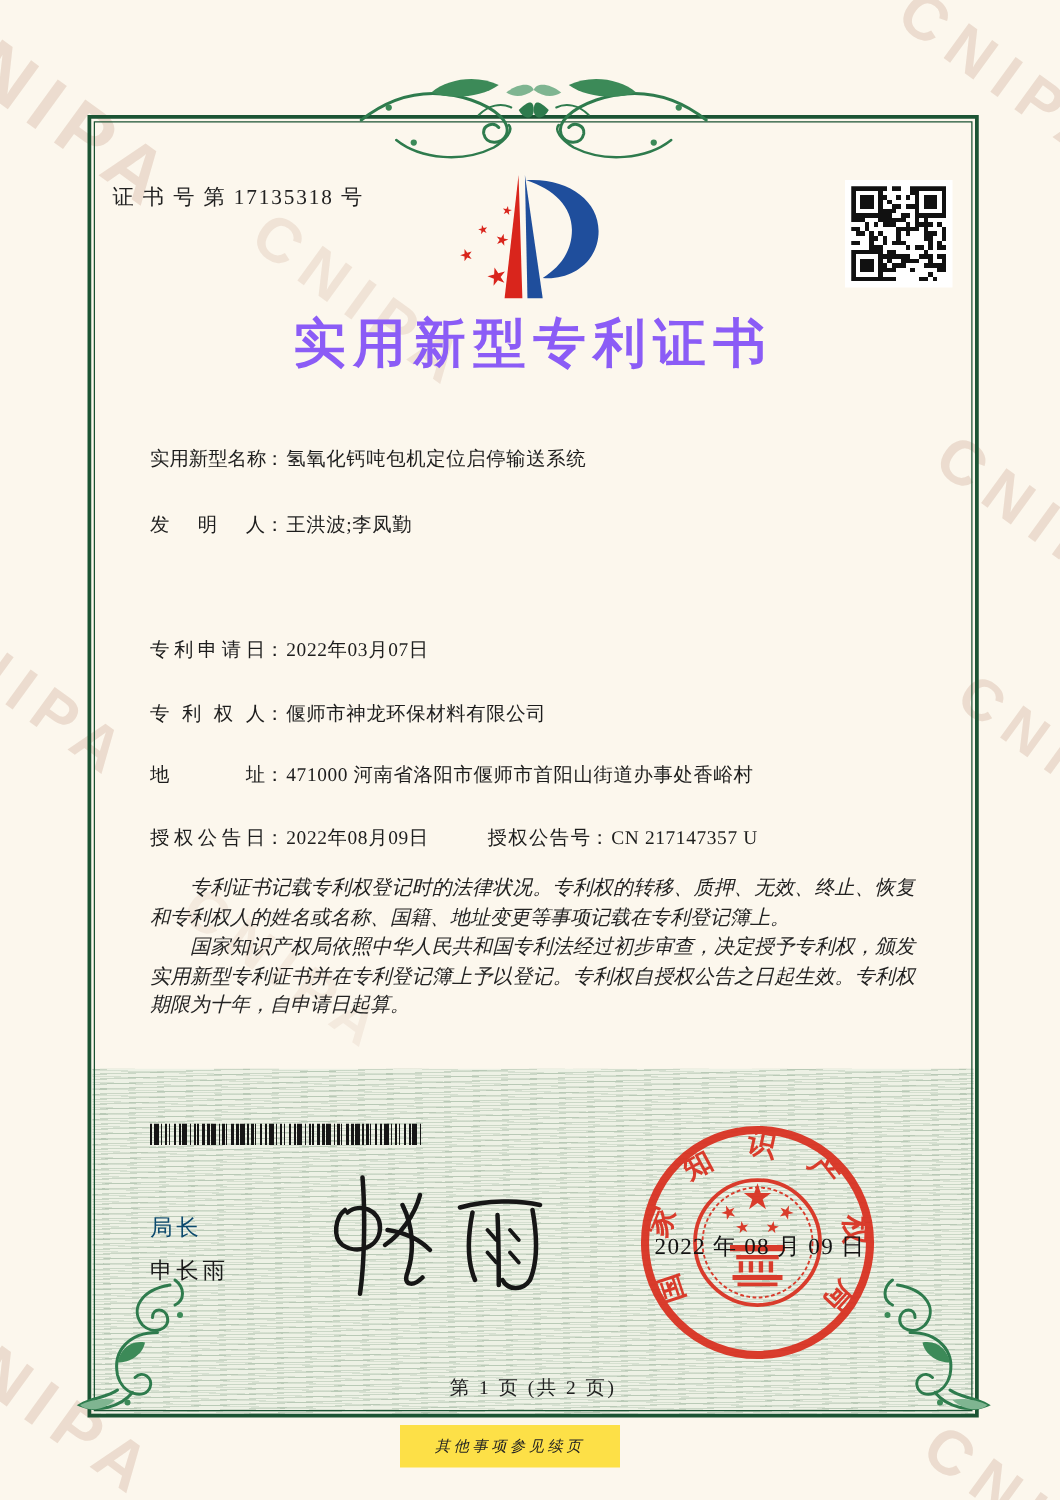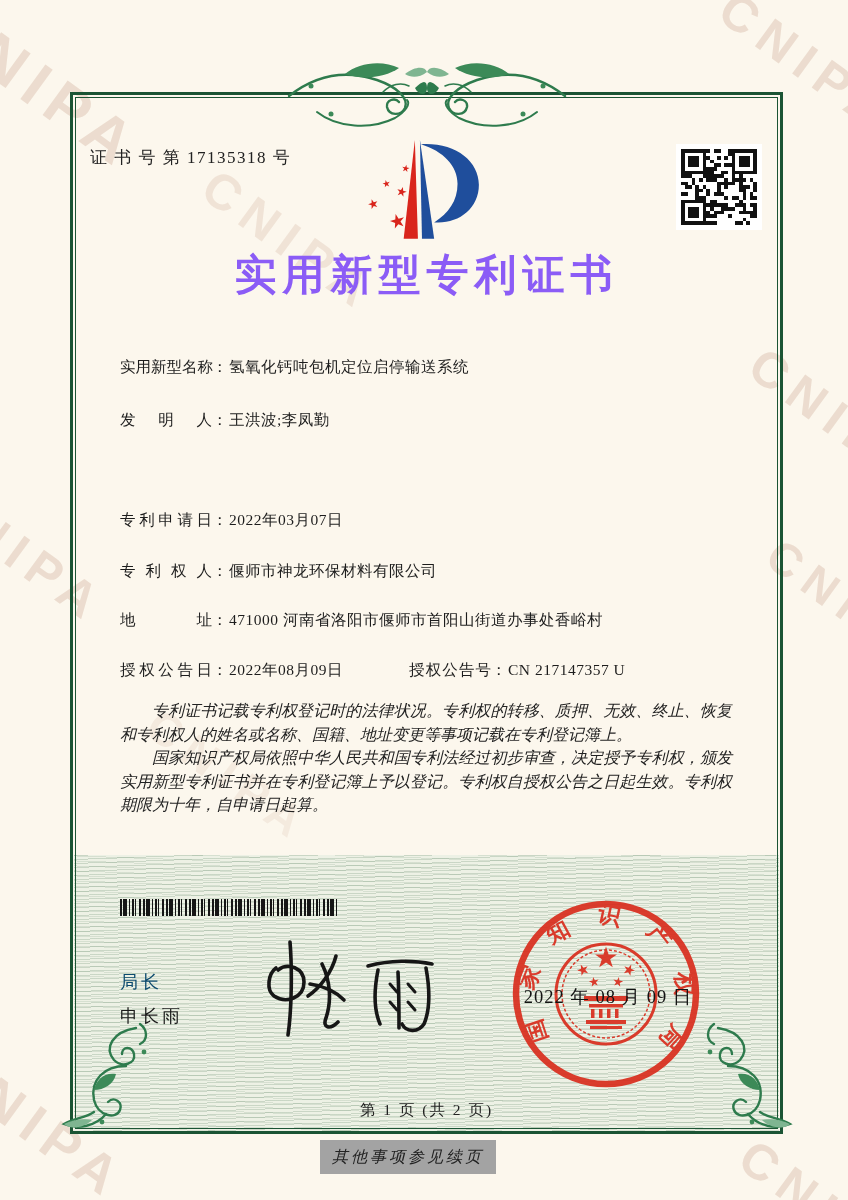--- a/index.html
+++ b/index.html
@@ -21,41 +21,41 @@
   .frame-inner{position:absolute;inset:2px;border:1px solid var(--green);}
   
   .cert-no{position:absolute;left:90px;top:146px;font-size:17px;letter-spacing:1.5px;color:#222;z-index:2;}
   .title{position:absolute;left:70px;width:713px;top:247px;text-align:center;font-size:42px;font-weight:700;letter-spacing:6px;color:#8b5cf6;z-index:2;}
   .logo{position:absolute;left:356px;top:134px;width:136px;height:124px;z-index:2;}
   .qr-box{position:absolute;left:676px;top:144px;width:86px;height:86px;background:#fff;z-index:2;}
   .qr-box svg{position:absolute;left:5px;top:5px;width:76px;height:76px;shape-rendering:crispEdges;}
   
   .field-row{position:absolute;left:120px;font-size:15.5px;color:var(--ink);white-space:nowrap;z-index:2;}
   .flabel{display:inline-block;width:92px;text-align:justify;text-align-last:justify;}
-  .flabel5{display:inline-block;width:82px;text-align:justify;text-align-last:justify;margin-left:19px;}
+  .flabel5{display:inline-block;width:82px;text-align:justify;text-align-last:justify;}
   .fcolon{display:inline-block;width:17px;}
   .fvalue{letter-spacing:.5px;}
   .r1{top:357px}.r2{top:410px}.r3{top:460px}.r4{top:510px}.r5{top:561px}.r6{top:610px}.r7{top:660px}
   .grant2{position:absolute;left:270px;top:0;}
   
   .body-text{position:absolute;left:120px;top:699px;width:612px;z-index:2;font-size:16px;line-height:23.6px;color:#222;font-style:italic;text-align:justify;}
   .body-text p{margin:0;text-indent:2em;}
   
   .barcode{position:absolute;left:120px;top:899px;width:218px;height:17px;z-index:2;
     background:repeating-linear-gradient(90deg,#161616 0 2px,rgba(0,0,0,0) 2px 3px,#161616 3px 7px,rgba(0,0,0,0) 7px 9px,#161616 9px 10px,rgba(0,0,0,0) 10px 12px,#161616 12px 14px,rgba(0,0,0,0) 14px 15px,#161616 15px 16px,rgba(0,0,0,0) 16px 19px,#161616 19px 21px,rgba(0,0,0,0) 21px 23px);}
   
   .signer-title{position:absolute;left:120px;top:970px;font-size:18px;letter-spacing:3px;color:#0c4a6e;z-index:2;}
   .signer-name{position:absolute;left:120px;top:1004px;font-size:18px;letter-spacing:3px;color:#1a1a1a;z-index:2;}
   .signature{position:absolute;left:248px;top:938px;width:195px;height:102px;z-index:2;}
   
   .seal{position:absolute;left:506px;top:898px;width:200px;height:192px;z-index:2;opacity:.93;}
   .seal-date{position:absolute;left:508px;top:984px;width:200px;text-align:center;font-size:18.5px;letter-spacing:1px;color:#131313;z-index:3;}
   
   .page-info{position:absolute;left:70px;width:713px;top:1100px;text-align:center;font-size:15.5px;letter-spacing:2px;color:#222;z-index:2;}
-  .note-box{position:absolute;left:320px;top:1140px;width:176px;height:34px;background:#a3a3a3;z-index:2;text-align:center;line-height:34px;font-size:16px;letter-spacing:3px;color:#222;font-style:italic;}
+  .note-box{position:absolute;left:320px;top:1140px;width:176px;height:34px;background:#fde047;z-index:2;text-align:center;line-height:34px;font-size:12px;letter-spacing:3px;color:#222;font-style:italic;}
   
   .orn-top{position:absolute;left:287px;top:54px;width:280px;height:84px;z-index:3;}
   .orn-bl{position:absolute;left:56px;top:1022px;width:100px;height:115px;z-index:3;}
   .orn-br{position:absolute;left:698px;top:1022px;width:100px;height:115px;z-index:3;transform:scaleX(-1);}
 </style>
 </head>
 <body>
 
 <div class="page">
 

